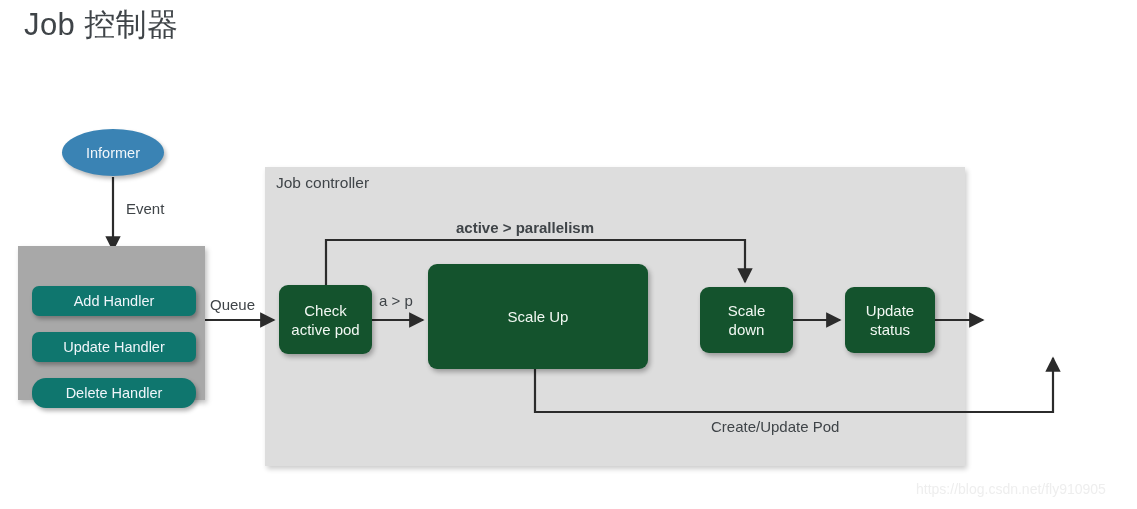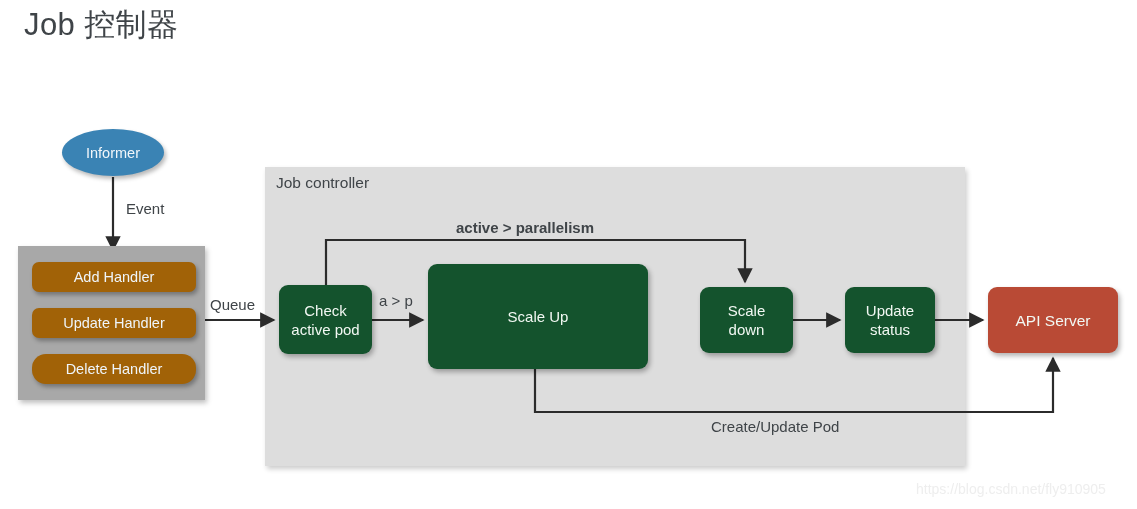--- a/index.html
+++ b/index.html
@@ -61,26 +61,27 @@
     width: 187px;
     height: 154px;
     background: #a8a8a8;
     box-shadow: 2px 3px 5px rgba(0,0,0,0.25);
   }
   .handler-pill {
     position: absolute;
     left: 14px;
     width: 164px;
     height: 30px;
-    background: #a16207;
+    background: #0f766e;
     border-radius: 7px;
     box-shadow: 2px 3px 4px rgba(0,0,0,0.3);
     display: flex;
     align-items: center;
     justify-content: center;
+    margin-top: 24px;
   }
   .handler-pill .label {
     color: #eff5fa;
     font-size: 14.5px;
     white-space: nowrap;
   }
   #handler-add    { top: 16px; }
   #handler-update { top: 62px; }
   #handler-delete { top: 108px; border-radius: 14px; }
 
@@ -218,23 +219,20 @@
   <div class="node green abs" id="node-scale-down">
     <span class="label">Scale
 down</span>
   </div>
 
   <div class="node green abs" id="node-update-status">
     <span class="label">Update
 status</span>
   </div>
 
-  <div class="node red abs" id="node-api-server">
-    <span class="label">API Server</span>
-  </div>
 
   <div class="edge-label" id="label-event">Event</div>
   <div class="edge-label" id="label-queue">Queue</div>
   <div class="edge-label" id="label-a-gt-p">a &gt; p</div>
   <div class="edge-label" id="label-active-parallelism">active &gt; parallelism</div>
   <div class="edge-label" id="label-create-update-pod">Create/Update  Pod</div>
 
   <div class="abs" id="watermark">https://blog.csdn.net/fly910905</div>
 
 </div>

